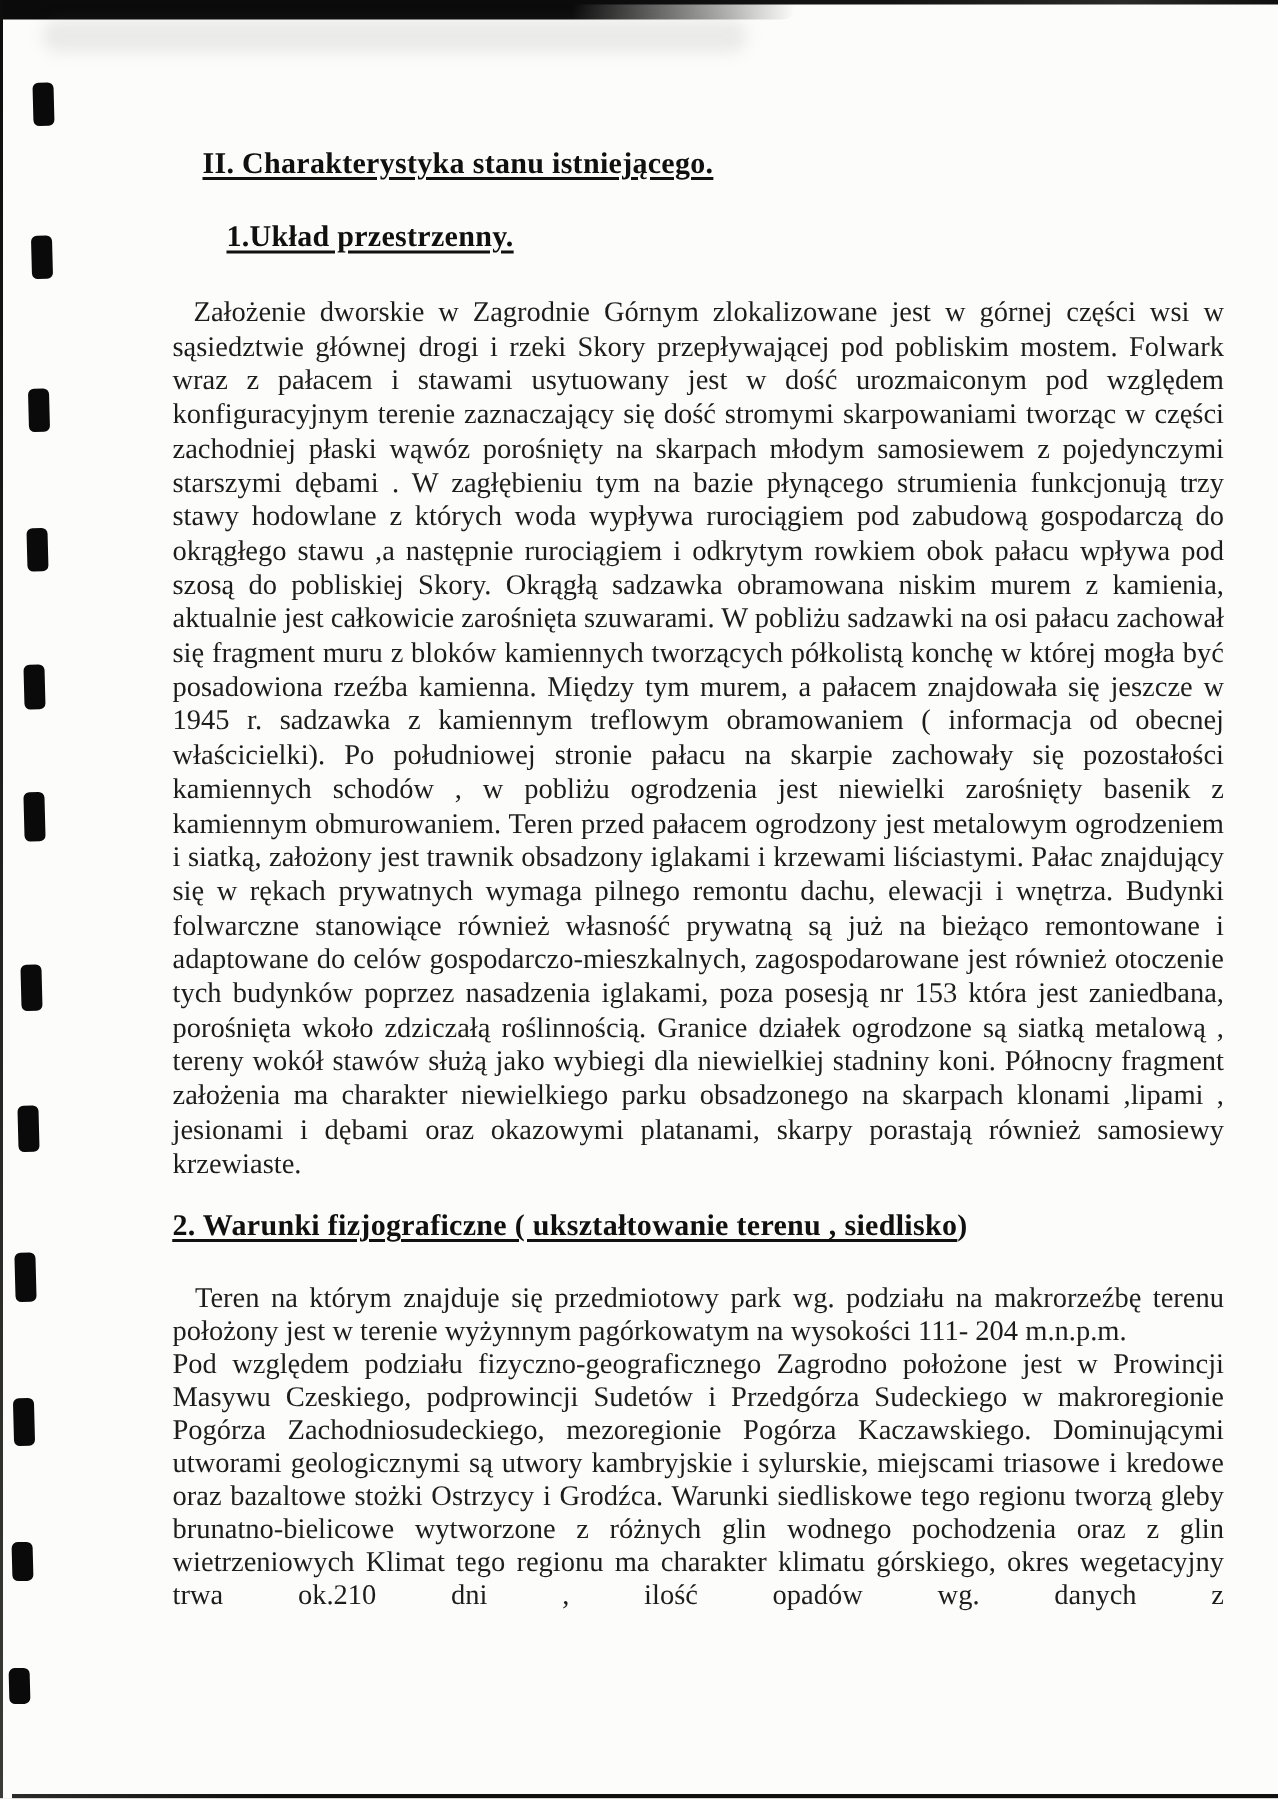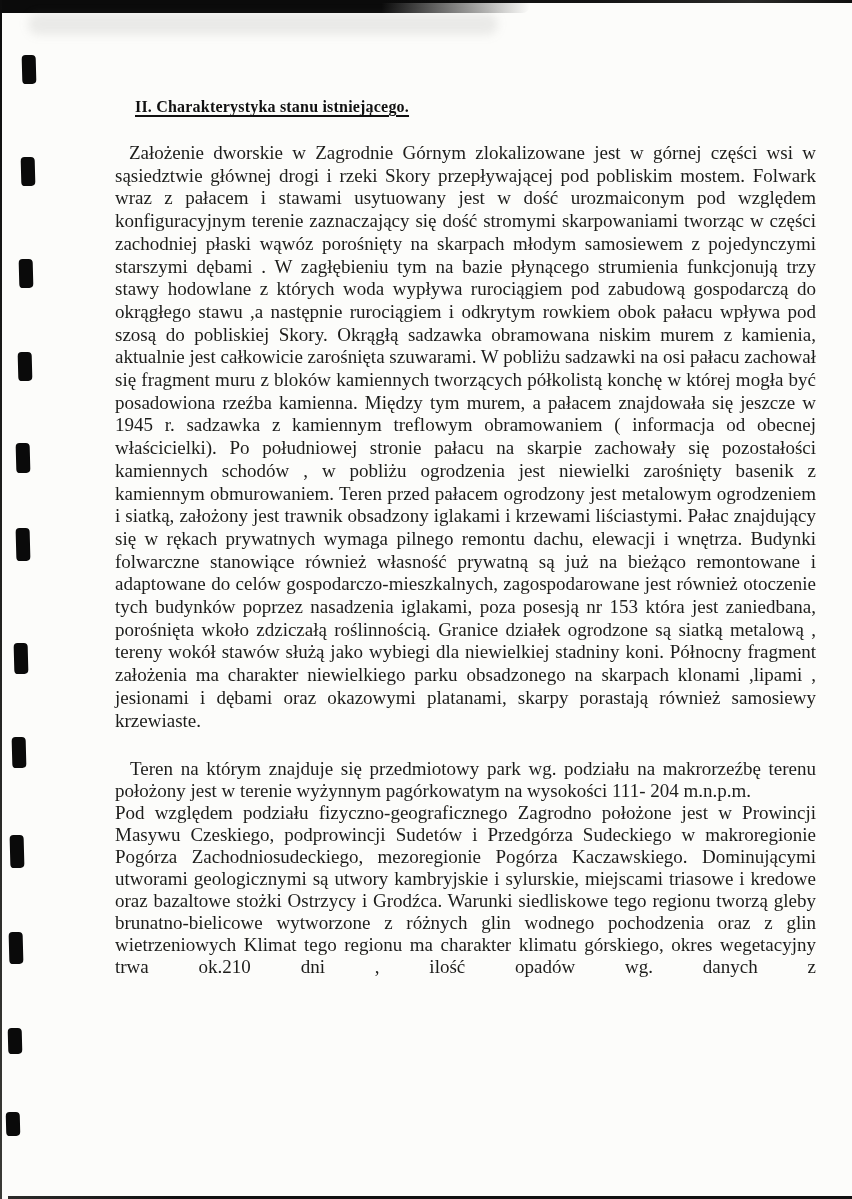--- a/index.html
+++ b/index.html
@@ -41,21 +41,21 @@
   .binding-mark {
     position: absolute;
     width: 14px;
     background: #0a0a0a;
     border-radius: 4px;
     transform: rotate(-1.5deg);
   }
   
   .content { position: absolute; left: 115px; top: 98px; width: 701px; }
   .h-main {
-    font-size: 16px; font-weight: bold; color: #101010;
+    font-size: 20px; font-weight: bold; color: #101010;
     margin: 0 0 26px 20px;
     text-decoration: underline;
     text-decoration-thickness: 2px;
     text-underline-offset: 3px;
     letter-spacing: 0.2px;
   }
   .h-sub1 { margin: 0 0 28px 36px; }
   .h-sub2 { margin: 18px 0 0 0; }
   .h-sub2 .paren { text-decoration: none; display: inline-block; }
   .h-sub2 .underlined {
@@ -96,23 +96,25 @@
       <div class="binding-mark" style="left: 10px; top: 835px; height: 33px; background: rgb(10, 10, 10);"></div>
       <div class="binding-mark" style="left: 9px; top: 932px; height: 32px; background: rgb(10, 10, 10);"></div>
       <div class="binding-mark" style="left: 8px; top: 1028px; height: 26px; background: rgb(10, 10, 10);"></div>
       <div class="binding-mark" style="left: 6px; top: 1112px; height: 24px; background: rgb(10, 10, 10);"></div>
     </div>
 
   <div class="content">
 
     <h1 class="h-main">II. Charakterystyka stanu istniejącego.</h1>
 
+    <h2 class="h-main h-sub1">1.Układ przestrzenny.</h2>
 
     <p class="body-par par-1">Założenie dworskie w Zagrodnie Górnym zlokalizowane jest w górnej części wsi w sąsiedztwie głównej drogi i rzeki Skory przepływającej pod pobliskim mostem. Folwark wraz z pałacem i stawami usytuowany jest w dość urozmaiconym pod względem konfiguracyjnym terenie zaznaczający się dość stromymi skarpowaniami tworząc w części zachodniej płaski wąwóz porośnięty na skarpach młodym samosiewem z pojedynczymi starszymi dębami . W zagłębieniu tym na bazie płynącego strumienia funkcjonują trzy stawy hodowlane z których  woda wypływa rurociągiem pod zabudową gospodarczą do okrągłego stawu ,a następnie rurociągiem i odkrytym rowkiem obok pałacu wpływa pod szosą do pobliskiej Skory. Okrągłą sadzawka obramowana niskim murem z kamienia, aktualnie jest całkowicie zarośnięta szuwarami. W pobliżu sadzawki na osi pałacu zachował się fragment muru z bloków kamiennych tworzących  półkolistą konchę w której mogła być posadowiona rzeźba kamienna. Między tym murem, a pałacem znajdowała się jeszcze w 1945 r. sadzawka z kamiennym treflowym obramowaniem ( informacja od obecnej właścicielki). Po południowej stronie pałacu na skarpie zachowały się pozostałości kamiennych schodów , w  pobliżu ogrodzenia jest niewielki zarośnięty basenik z kamiennym obmurowaniem. Teren przed pałacem  ogrodzony jest metalowym ogrodzeniem i siatką,  założony jest trawnik obsadzony iglakami i krzewami liściastymi.  Pałac znajdujący  się w rękach prywatnych wymaga pilnego remontu dachu, elewacji i wnętrza. Budynki folwarczne stanowiące również własność prywatną są już na bieżąco remontowane i adaptowane do celów gospodarczo-mieszkalnych, zagospodarowane jest również otoczenie tych  budynków poprzez nasadzenia iglakami,  poza posesją nr 153 która jest zaniedbana, porośnięta wkoło  zdziczałą roślinnością. Granice działek ogrodzone są siatką metalową , tereny wokół stawów służą jako wybiegi dla niewielkiej stadniny koni. Północny fragment założenia ma charakter niewielkiego parku obsadzonego na skarpach klonami ,lipami , jesionami i dębami oraz okazowymi platanami, skarpy porastają również samosiewy krzewiaste.</p>
 
 
+    <h2 class="h-main h-sub2"><span class="underlined">2. Warunki fizjograficzne ( ukształtowanie terenu , siedlisko</span><span class="paren">)</span></h2>
 
     <p class="body-par par-3">Teren na którym znajduje się przedmiotowy park wg. podziału na makrorzeźbę terenu położony jest w terenie wyżynnym pagórkowatym na wysokości 111- 204 m.n.p.m.</p>
 
     <p class="body-par par-4">Pod względem podziału fizyczno-geograficznego Zagrodno położone jest w Prowincji Masywu Czeskiego, podprowincji Sudetów i Przedgórza Sudeckiego w makroregionie Pogórza Zachodniosudeckiego, mezoregionie Pogórza Kaczawskiego. Dominującymi utworami geologicznymi są utwory kambryjskie i sylurskie, miejscami triasowe i kredowe oraz bazaltowe stożki Ostrzycy i Grodźca. Warunki siedliskowe tego regionu tworzą gleby brunatno-bielicowe wytworzone z różnych glin wodnego pochodzenia oraz z glin wietrzeniowych Klimat tego regionu ma charakter klimatu górskiego, okres wegetacyjny trwa ok.210 dni , ilość opadów wg.  danych z</p>
 
   </div>
 </div>
 
 </body></html>

